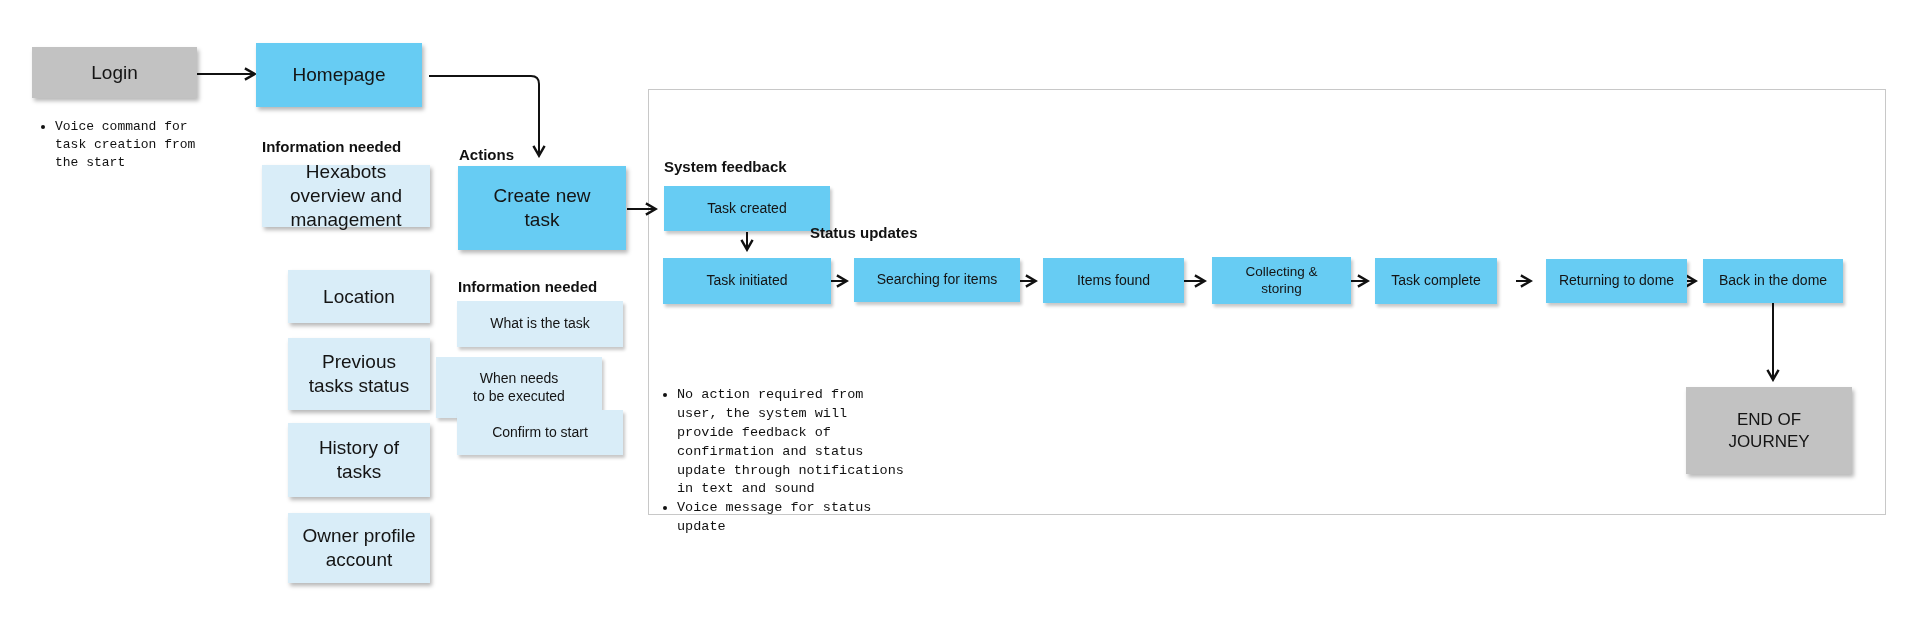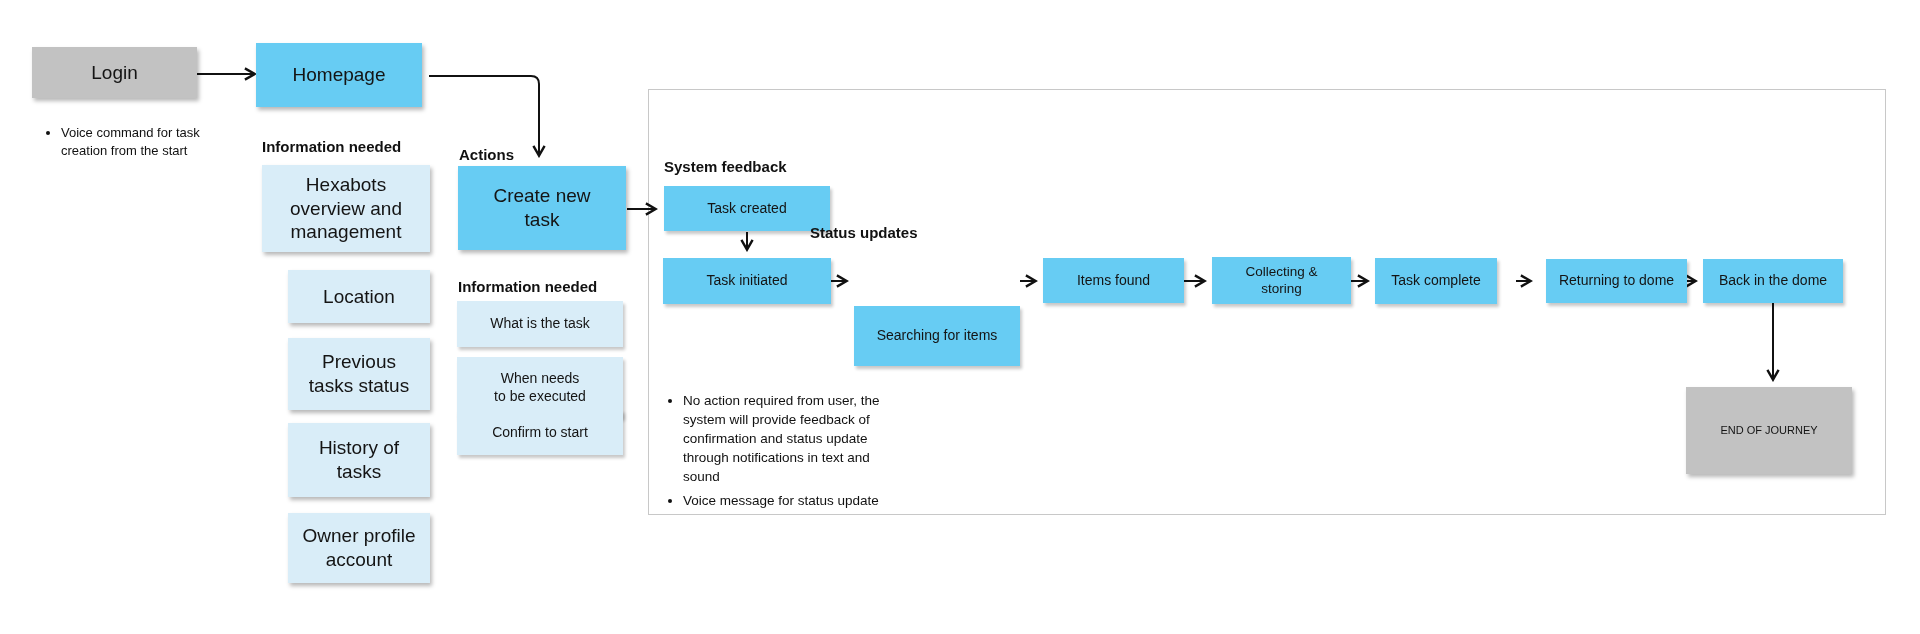--- a/index.html
+++ b/index.html
@@ -30,21 +30,21 @@
     white-space:nowrap;
   }
   .note-list{
     position:absolute;
     margin:0;
     padding-left:17px;
     font-size:13.5px;
     line-height:1.4;
     color:#111;
   }
-  .note-list li{margin:6px;padding:0;}
+  .note-list li{margin:0;padding:0;font-family:Liberation Mono, monospace;}
   #frame{
     position:absolute;
     left:648px;top:89px;width:1238px;height:426px;
     border:1.5px solid #C8C8C8;
     box-sizing:border-box;
     background:#ffffff;
   }
   #arrows{position:absolute;left:0;top:0;width:1920px;height:634px;pointer-events:none;}
 </style>
 </head>
@@ -78,62 +78,62 @@
   <div class="box gray big" style="left:32px;top:47px;width:165px;height:51px;">Login</div>
 
   <ul class="note-list" style="left:38px;top:118px;width:158px;font-size:13px;">
     <li>Voice command for task creation from the start</li>
   </ul>
 
   <div class="box blue big" style="left:256px;top:43px;width:166px;height:64px;">Homepage</div>
 
   <div class="sec-label" style="left:262px;top:138px;">Information needed</div>
 
-  <div class="box lightblue big" style="left:262px;top:165px;width:168px;height:87px;padding:0 8px;">Hexabots overview and management</div>
+  <div class="box lightblue big" style="left:262px;top:165px;width:168px;height:62px;padding:0 8px;">Hexabots overview and management</div>
 
   <div class="box lightblue big" style="left:288px;top:270px;width:142px;height:53px;">Location</div>
 
   <div class="box lightblue big" style="left:288px;top:338px;width:142px;height:72px;padding:0 16px;">Previous tasks status</div>
 
   <div class="box lightblue big" style="left:288px;top:423px;width:142px;height:74px;padding:11px 20px;">History of tasks</div>
 
   <div class="box lightblue big" style="left:288px;top:513px;width:142px;height:70px;padding:0 4px;">Owner profile account</div>
 
   <div class="sec-label" style="left:459px;top:146px;">Actions</div>
 
   <div class="box blue big" style="left:458px;top:166px;width:168px;height:84px;padding:0 20px;">Create new task</div>
 
   <div class="sec-label" style="left:458px;top:278px;">Information needed</div>
 
   <div class="box lightblue small" style="left:457px;top:301px;width:166px;height:46px;">What is the task</div>
 
-  <div class="box lightblue small" style="left:457px;top:357px;width:166px;height:61px;padding:0 36px;">When needs to be executed</div>
+  <div class="box lightblue small" style="left:436px;top:357px;width:166px;height:61px;padding:0 36px;">When needs to be executed</div>
 
   <div class="box lightblue small" style="left:457px;top:410px;width:166px;height:45px;">Confirm to start</div>
 
   <div class="sec-label" style="left:664px;top:158px;">System feedback</div>
 
   <div class="box blue small" style="left:664px;top:186px;width:166px;height:45px;">Task created</div>
 
   <div class="sec-label" style="left:810px;top:224px;">Status updates</div>
 
   <div class="box blue small" style="left:663px;top:258px;width:168px;height:46px;">Task initiated</div>
 
-  <div class="box blue small" style="left:854px;top:258px;width:166px;height:60px;margin-top:48px;">Searching for items</div>
+  <div class="box blue small" style="left:854px;top:258px;width:166px;height:44px;">Searching for items</div>
 
   <div class="box blue small" style="left:1043px;top:258px;width:141px;height:45px;">Items found</div>
 
   <div class="box blue small" style="left:1212px;top:257px;width:139px;height:47px;padding:0 22px;font-size:13.5px;">Collecting &amp; storing</div>
 
   <div class="box blue small" style="left:1375px;top:258px;width:122px;height:46px;">Task complete</div>
 
   <div class="box blue small" style="left:1538px;top:259px;width:141px;height:44px;margin-left:8px;">Returning to dome</div>
 
   <div class="box blue small" style="left:1703px;top:259px;width:140px;height:44px;">Back in the dome</div>
 
-  <div class="box gray" style="left:1686px;top:387px;width:166px;height:87px;font-size:11px;padding:1px 28px;">END OF JOURNEY</div>
+  <div class="box gray" style="left:1686px;top:387px;width:166px;height:87px;font-size:17px;padding:1px 28px;">END OF JOURNEY</div>
 
   <ul class="note-list" style="left:660px;top:386px;width:232px;">
     <li>No action required from user, the system will provide feedback of confirmation and status update through notifications in text and sound</li>
     <li>Voice message for status update</li>
   </ul>
 
 </div>
 
 </body></html>

